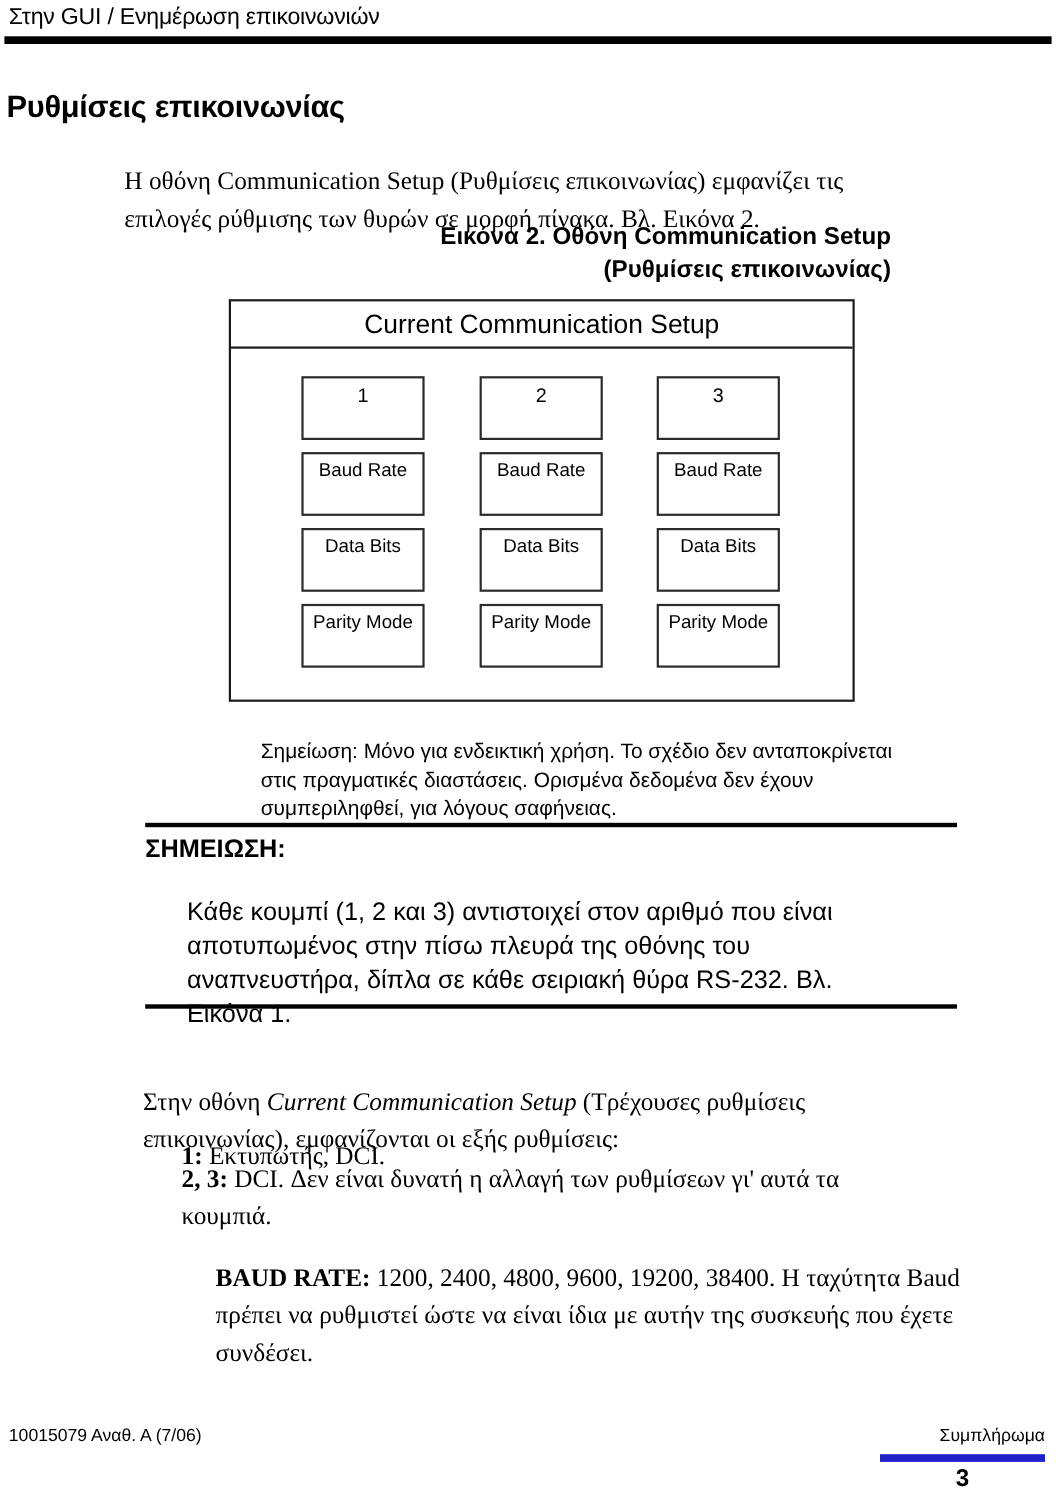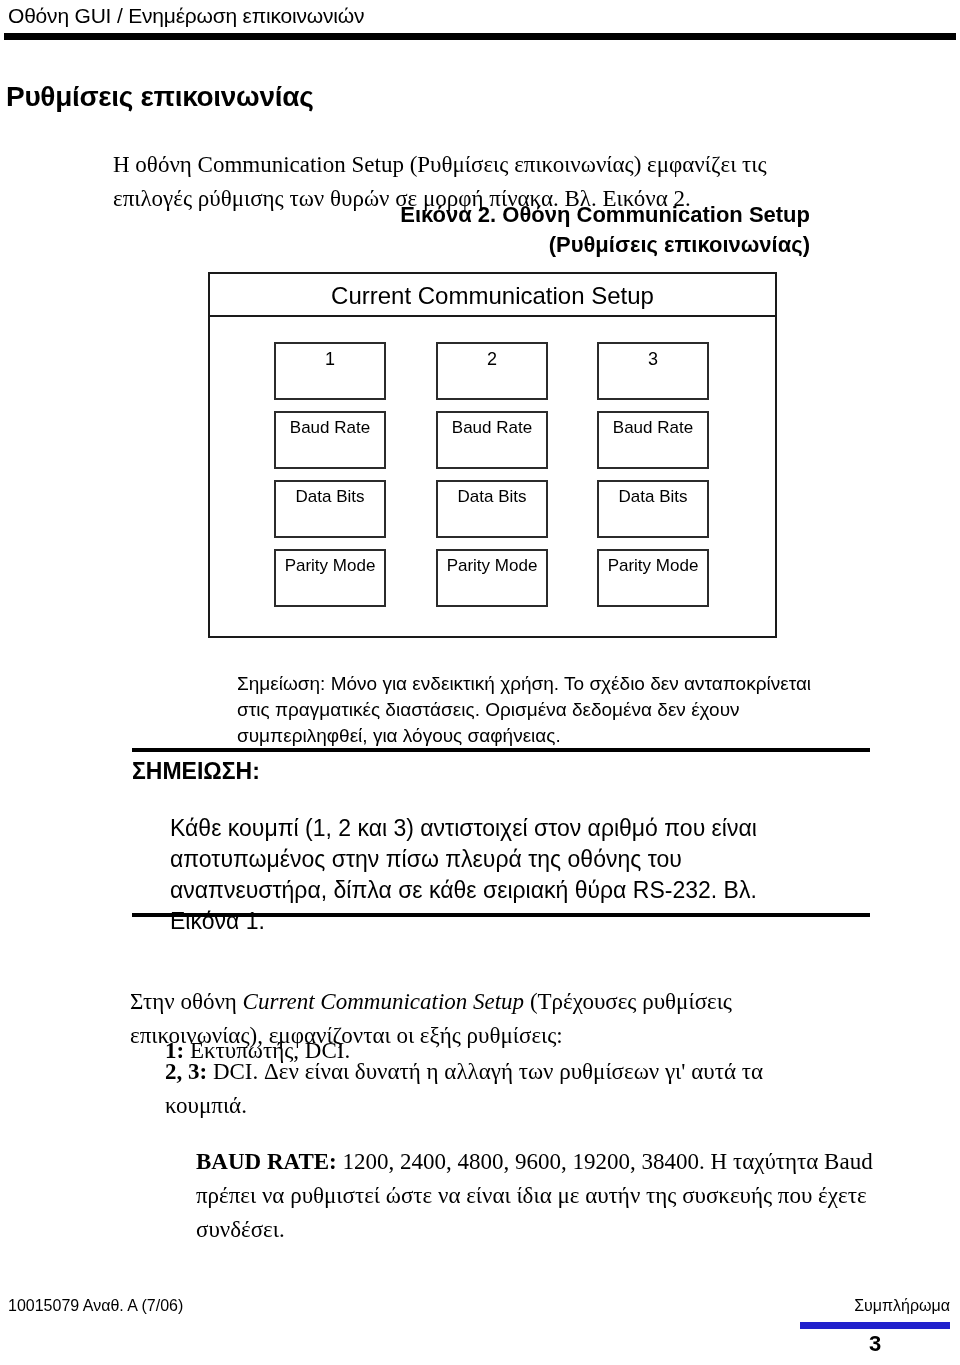--- a/index.html
+++ b/index.html
@@ -224,21 +224,21 @@
     width: 150px;
     text-align: center;
     font-family: "Liberation Sans", sans-serif;
     font-weight: bold;
     font-size: 22px;
   }
 </style>
 </head>
 <body>
 
-<div class="running-head">Οθόνη GUI / Ενημέρωση επικοινωνιών</div>
+<div class="running-head">Στην GUI / Ενημέρωση επικοινωνιών</div>
 <div class="head-rule"></div>
 
 <h1 class="page-title">Ρυθμίσεις επικοινωνίας</h1>
 
 <p class="intro">Η οθόνη Communication Setup (Ρυθμίσεις επικοινωνίας) εμφανίζει τις επιλογές ρύθμισης των θυρών σε μορφή πίνακα. Βλ. Εικόνα 2.</p>
 
 <div class="fig-caption">
   <div>Εικόνα 2.  Οθόνη Communication Setup</div>
   <div>(Ρυθμίσεις επικοινωνίας)</div>
 </div>

